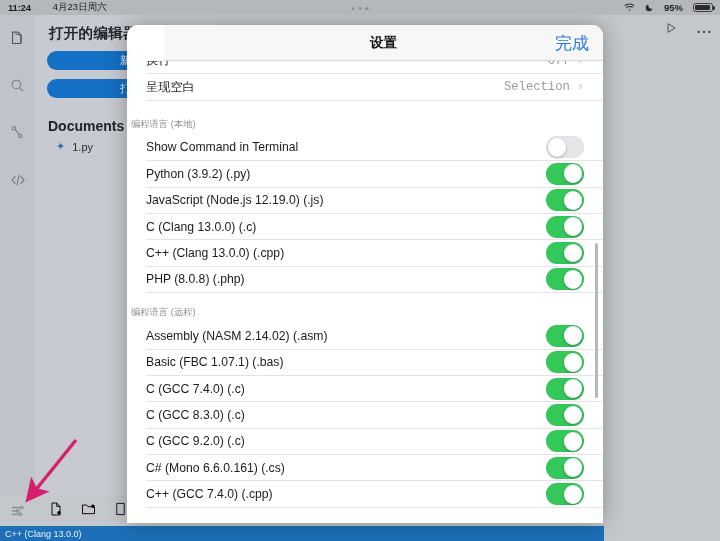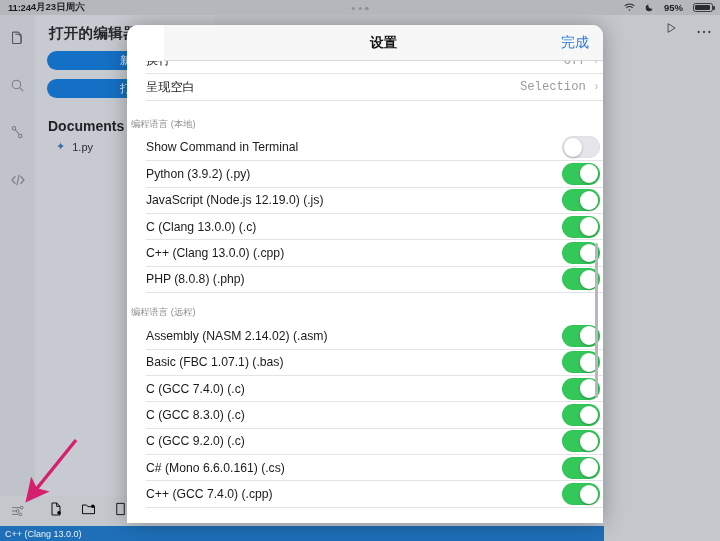--- a/index.html
+++ b/index.html
@@ -13,21 +13,21 @@
 
   
   .statusbar {
     position: absolute; top: 0; left: 0; width: 720px; height: 15px;
     background: #b4b7bc;
     display: flex; align-items: center;
     font-size: 9.5px; color: #1d1d1f; font-weight: bold;
     z-index: 40;
   }
   .sb-time { margin-left: 8px; letter-spacing: -0.2px; }
-  .sb-date { margin-left: 0; font-weight: bold; }
+  .sb-date { margin-left: 22px; font-weight: normal; }
   .sb-right { margin-left: auto; display: flex; align-items: center; gap: 10px; margin-right: 7px; }
   .sb-wifi { width: 11px; height: 9px; position: relative; }
   .sb-wifi svg { display:block; }
   .sb-moon svg { display:block; }
   .sb-batt-text { font-size: 9.5px; font-weight: bold; }
   .sb-batt {
     width: 20px; height: 9.5px; border: 1px solid #3a3a3c; border-radius: 2.5px;
     position: relative; padding: 1px;
   }
   .sb-batt i { display:block; height: 100%; width: 95%; background: #2c2c2e; border-radius: 1px; }
@@ -116,30 +116,30 @@
     overflow: hidden; z-index: 30;
   }
   .sheet-head {
     position: relative; height: 36px; background: #f7f7f7;
     border-bottom: 1px solid #d6d6d8;
     display: flex; align-items: center; justify-content: center; margin-left: 37px;
   }
   .sheet-title { font-size: 13.5px; font-weight: bold; color: #121212; }
   .sheet-done {
     position: absolute; right: 14px; top: 50%; transform: translateY(-50%);
-    font-size: 14px; color: #2b7ce0; font-weight: normal;
+    font-size: 17px; color: #2b7ce0; font-weight: normal;
   }
   .sheet-body {
     position: relative; height: 460px; background: #ffffff; overflow: hidden;
   }
   .list { position: absolute; top: -13px; left: 0; width: 476px; }
 
   .row {
     height: 26.4px; display: flex; align-items: center;
-    margin-left: 19px; padding-right: 3px;
+    margin-left: 19px; padding-right: 19px;
     border-bottom: 1px solid #e4e4e6;
     position: relative;
     text-align: center;
   }
   .row .lbl { font-size: 12.2px; color: #1b1b1d; }
   .row .val {
     margin-left: auto; font-size: 12.2px; color: #9a9a9f; display:flex; align-items:center; gap: 7px; font-family: Liberation Mono, monospace;
   }
   .chev { color: #c2c2c6; font-size: 12px; line-height: 1; }
   .hdr {

